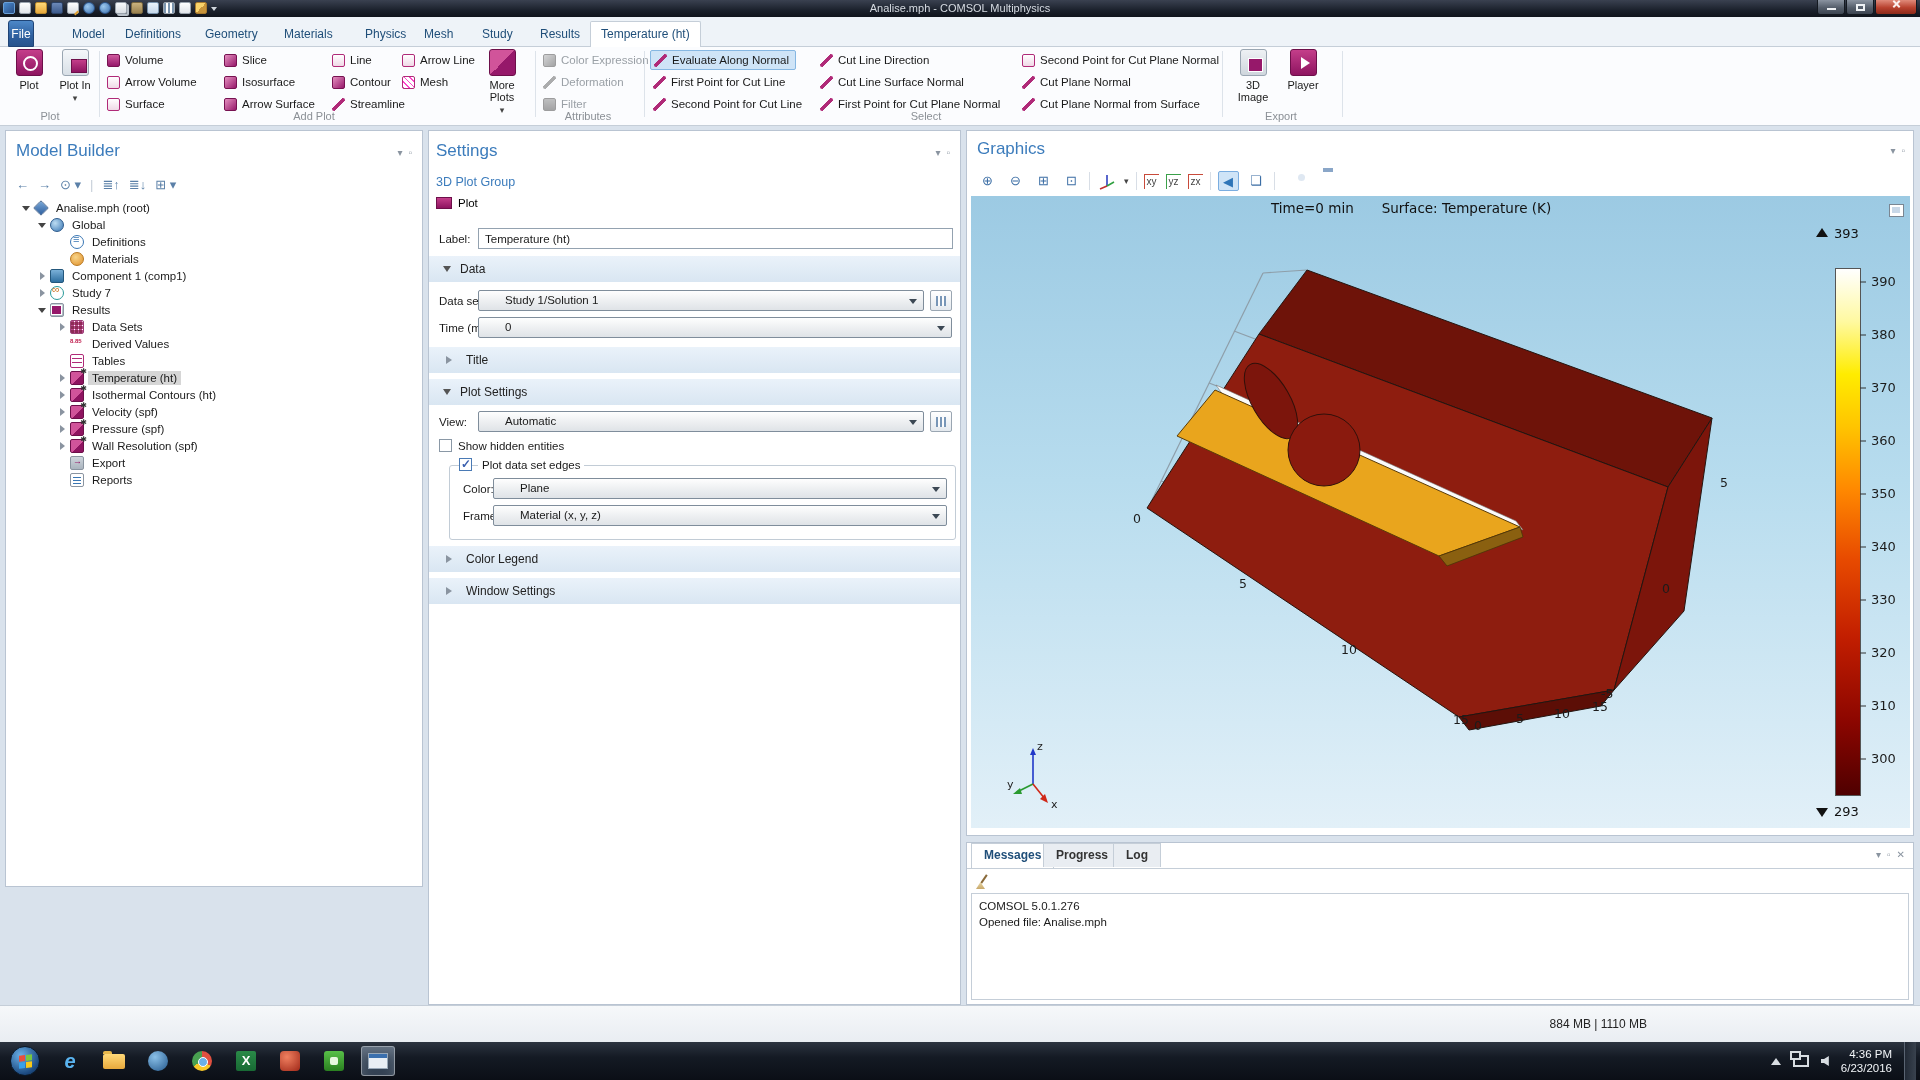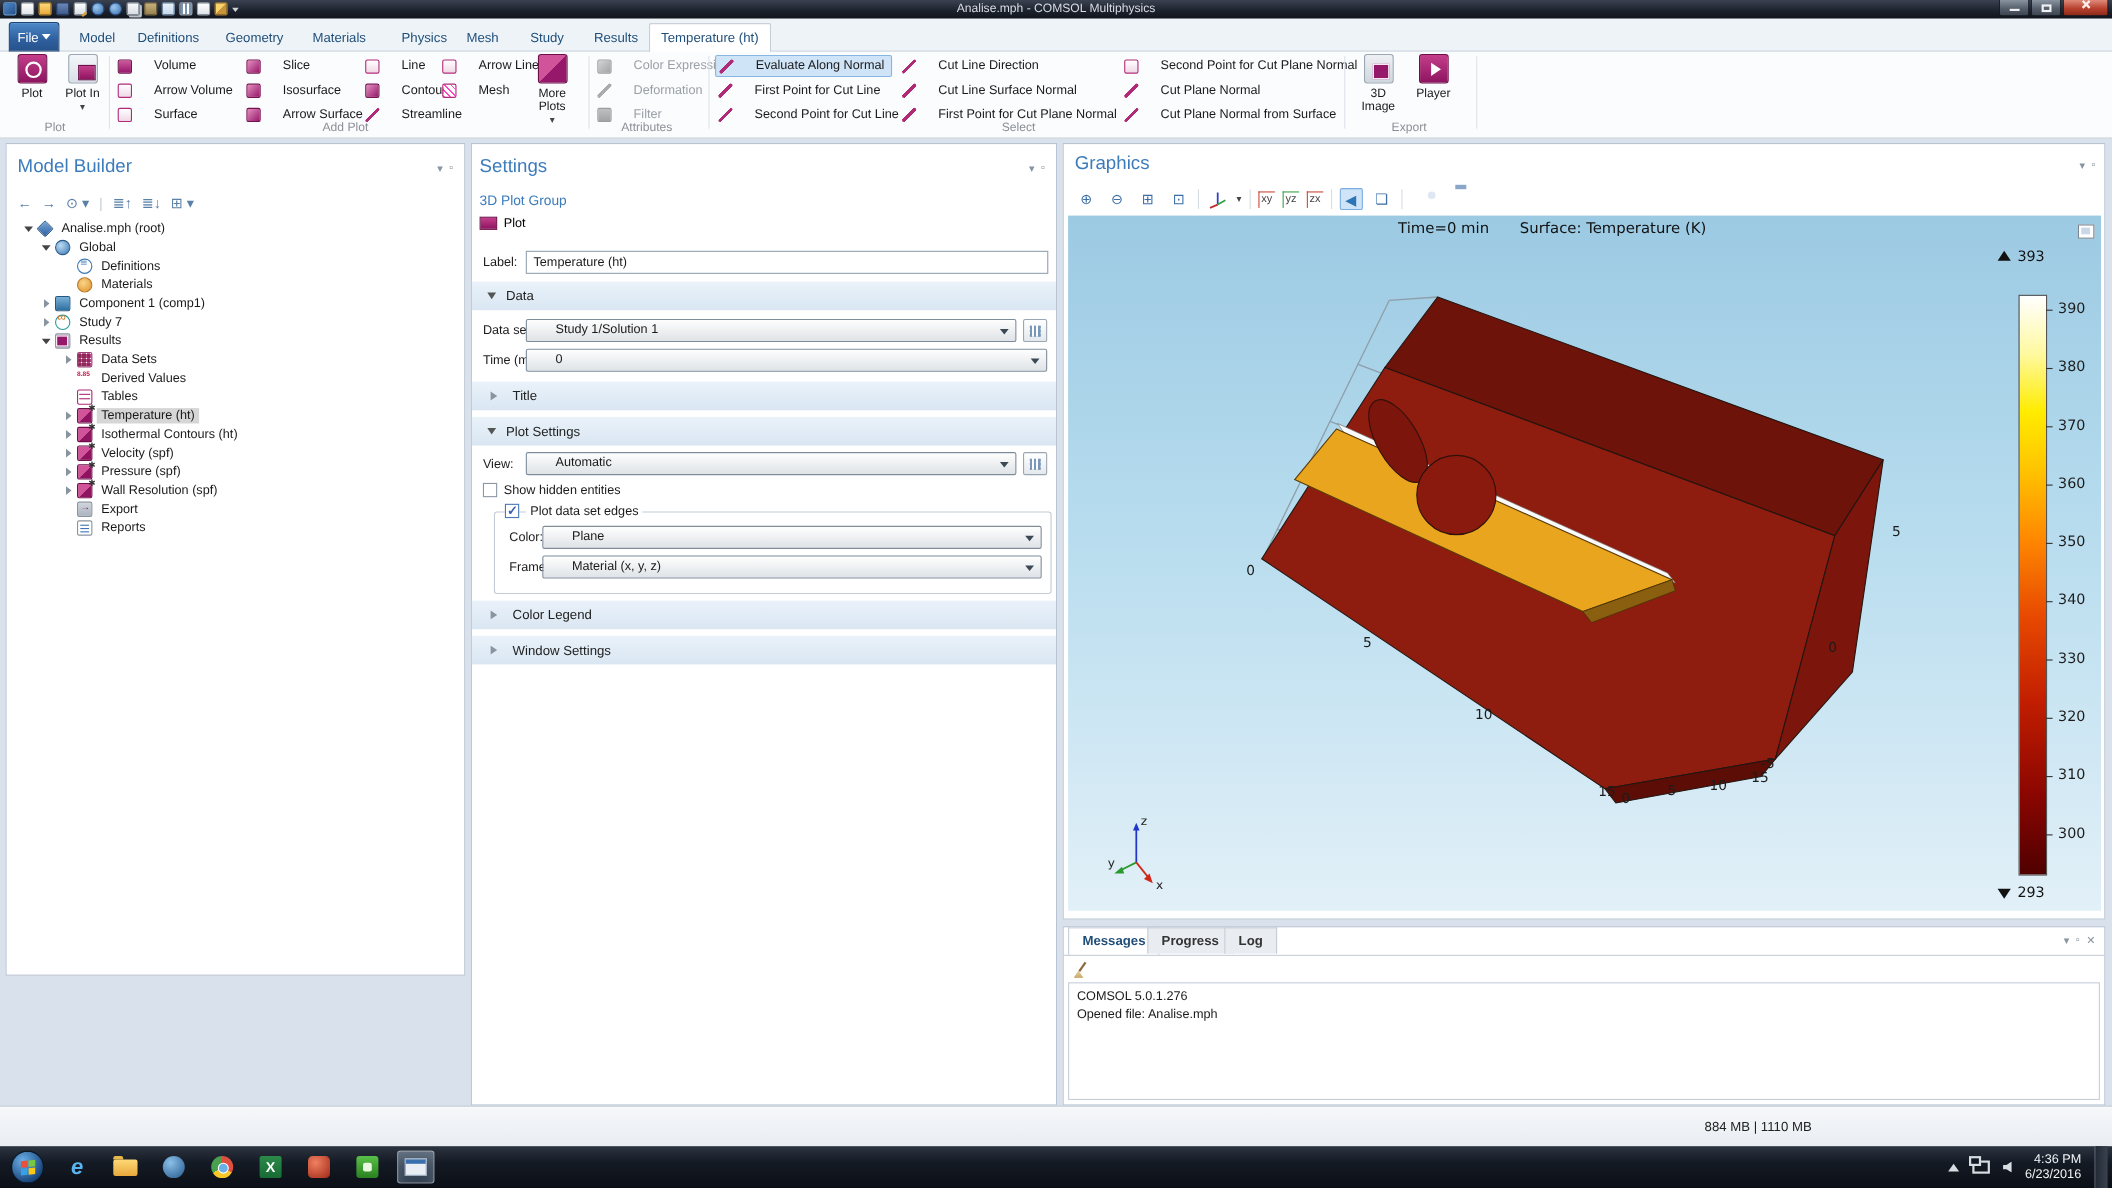--- a/index.html
+++ b/index.html
@@ -29,21 +29,21 @@
   .winbtn { width:28px; height:15px; border:1px solid #141920; border-top:none;
     background:linear-gradient(#8a93a0,#555e6b 55%,#3c4450); border-radius:0 0 3px 3px; position:relative; margin-left:1px;}
   .winbtn.close { width:42px; background:linear-gradient(#e08a7a,#b8412e 55%,#8c2a1a); }
   .winbtn .mini { position:absolute; left:9px; bottom:4px; width:9px; height:2px; background:#eef1f4;}
   .winbtn .maxi { position:absolute; left:9px; top:4px; width:9px; height:7px; border:2px solid #eef1f4;}
   .winbtn .x1,.winbtn .x2 { position:absolute; left:16px; top:3px; width:9px; height:2px; background:#fbeeec; transform:rotate(45deg);}
   .winbtn .x2 { transform:rotate(-45deg);}
 
   
   #tabrow { position:absolute; left:0; top:17px; width:1920px; height:30px; background:#eef3f8; border-bottom:1px solid #c5ced8;}
-  #filebtn { position:absolute; left:8px; top:3px; width:46px; height:27px; border-radius:3px 3px 0 0;
+  #filebtn { position:absolute; left:8px; top:3px; width:26px; height:27px; border-radius:3px 3px 0 0;
     background:linear-gradient(#4d88c8,#2e5f9e 60%,#27538c); color:#fff; font-size:12px; text-align:center; line-height:26px; border:1px solid #1f4476;}
   #filebtn .fc { display:inline-block; width:0;height:0;border:4px solid transparent;border-top:5px solid #fff; vertical-align:-2px; margin-left:3px;}
   .rtab { position:absolute; top:5px; height:25px; line-height:25px; padding:0 10px; font-size:12px; color:#1f4e79; }
   .rtab.active { background:#fff; border:1px solid #c5ced8; border-bottom:1px solid #fff; top:4px; height:27px; line-height:25px; border-radius:2px 2px 0 0;}
 
   
   #ribbon { position:absolute; left:0; top:47px; width:1920px; height:79px; background:#fbfcfe; border-bottom:1px solid #c5ced8;}
   .rsep { position:absolute; top:4px; height:66px; width:1px; background:#dde3ea; }
   .glabel { position:absolute; top:63px; font-size:11px; color:#8b9096; transform:translateX(-50%);}
   .bigbtn { position:absolute; top:2px; width:46px; text-align:center; font-size:11px; color:#1a1a1a; line-height:12px;}
@@ -51,21 +51,21 @@
   .i-plot { background:linear-gradient(#c43e8a,#8e1460); border:1px solid #6d0f4a;}
   .i-plot::after { content:""; position:absolute; left:6px; top:6px; width:11px; height:11px; border:2px solid #fff; border-radius:50%;}
   .i-plotin { background:linear-gradient(#f4f7fa,#d8dfe6); border:1px solid #9aa6b2;}
   .i-plotin::after { content:""; position:absolute; left:8px; top:9px; width:14px; height:12px; background:linear-gradient(#c43e8a,#8e1460); border:1px solid #6d0f4a;}
   .i-moreplots { background:linear-gradient(135deg,#d1549a 50%,#96186a 50%); border:1px solid #6d0f4a;}
   .i-3dimg { background:linear-gradient(#eef1f4,#cfd6dd); border:1px solid #9aa6b2;}
   .i-3dimg::after { content:""; position:absolute; right:3px; bottom:3px; width:13px; height:12px; background:#96186a; border:1px solid #fff;}
   .i-player { background:linear-gradient(#c43e8a,#8e1460); border:1px solid #6d0f4a;}
   .i-player::after { content:""; position:absolute; left:10px; top:7px; width:0; height:0; border:6px solid transparent; border-left:9px solid #fff;}
   .caret-after::after { content:" ▾"; font-size:9px; color:#444;}
-  .srow { position:absolute; height:20px; display:flex; align-items:center; gap:20px; font-size:11.5px; color:#1a1a1a; white-space:nowrap;}
+  .srow { position:absolute; height:20px; display:flex; align-items:center; gap:5px; font-size:11.5px; color:#1a1a1a; white-space:nowrap;}
   .sico { width:13px; height:13px; flex:0 0 13px; border-radius:2px;}
   .m-solid { background:linear-gradient(#cf5a9e,#96186a); border:1px solid #771251;}
   .m-out { border:1.5px solid #b02a78; background:linear-gradient(#fff,#f0d8e6);}
   .m-grad { background:linear-gradient(135deg,#e590c0,#96186a); border:1px solid #771251;}
   .m-mesh { border:1.5px solid #b02a78; background:repeating-linear-gradient(45deg,#f4c,#f4c 1px,#fff 1px 4px);}
   .m-line { background:linear-gradient(135deg,transparent 42%,#b02a78 42%,#b02a78 58%,transparent 58%);}
   .gray .sico { filter:grayscale(1); opacity:.45;}
   .gray { color:#9aa0a6;}
   .hl { background:#cfe4f7; border:1px solid #86b7e2; border-radius:2px; padding:0 6px 0 3px;}
 

